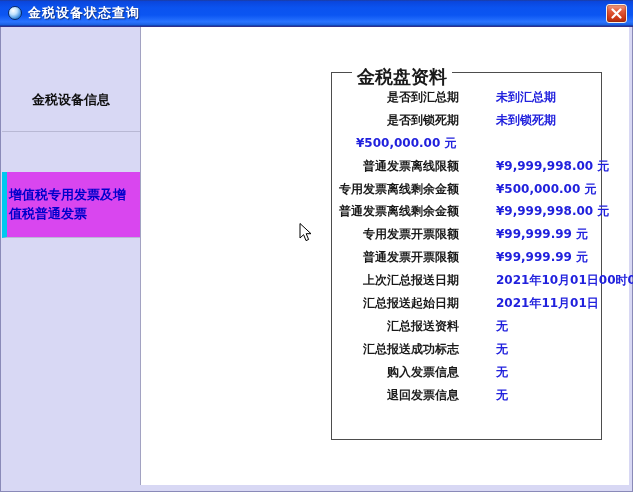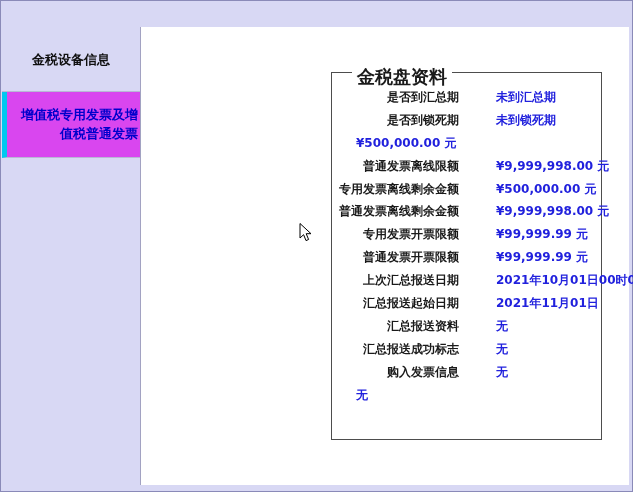--- a/index.html
+++ b/index.html
@@ -34,22 +34,22 @@
     display:flex;align-items:center;justify-content:center;cursor:pointer;
   }
   .close-btn svg{display:block;}
 
   
   .sidebar{
     position:absolute;left:2px;top:28px;width:138px;height:457px;
     background:#d8d8f4;
   }
   .side-tab{
-    display:flex;align-items:center;justify-content:center;text-align:right;
-    font-weight:bold;cursor:pointer;box-sizing:border-box;
+    display:flex;align-items:center;justify-content:center;text-align:left;
+    font-weight:bold;cursor:pointer;box-sizing:border-box;margin-top:40px;
   }
   .side-tab.tab-plain{
     height:64px;color:#101010;font-size:13px;
     border-bottom:1px solid #b8b8d4;
   }
   .side-tab.tab-selected{
     height:66px;background:#d946ef;color:#0000cc;font-size:13px;line-height:1.45;
     border-left:5px solid #00c8f0;border-bottom:1px solid #b8b8d4;
     padding:0 2px;
   }
@@ -78,20 +78,29 @@
   }
 
   
   .cursor{position:absolute;left:299px;top:223px;width:14px;height:20px;pointer-events:none;}
 </style>
 </head>
 <body>
 
 <div class="window">
 
+  <div class="titlebar">
+    <span class="app-icon"></span>
+    <span class="title-text">金税设备状态查询</span>
+    <span class="close-btn">
+      <svg width="11" height="11" viewBox="0 0 11 11">
+        <path d="M1.5 1.5 L9.5 9.5 M9.5 1.5 L1.5 9.5" stroke="#ffffff" stroke-width="2.2" stroke-linecap="round"></path>
+      </svg>
+    </span>
+  </div>
 
   <div class="sidebar">
     <div class="side-tab tab-plain">
       <span>金税设备信息</span>
     </div>
     <div class="side-tab tab-selected">
       <span>增值税专用发票及增值税普通发票</span>
     </div>
   </div>
 
@@ -158,20 +167,21 @@
     <span class="field-label">汇总报送成功标志</span>
     <span class="field-value">无</span>
   </div>
 
   <div class="row">
     <span class="field-label">购入发票信息</span>
     <span class="field-value">无</span>
   </div>
 
   <div class="row">
+    <span class="field-label">退回发票信息</span>
     <span class="field-value">无</span>
   </div>
 </div>
     </div>
   </div>
 
   <svg class="cursor" viewBox="0 0 14 20">
     <polygon points="1,0.5 1,15 4.6,11.7 7.0,17.6 9.6,16.5 7.2,10.7 12,10.7" fill="#ffffff" stroke="#000000" stroke-width="1"></polygon>
   </svg>
 

